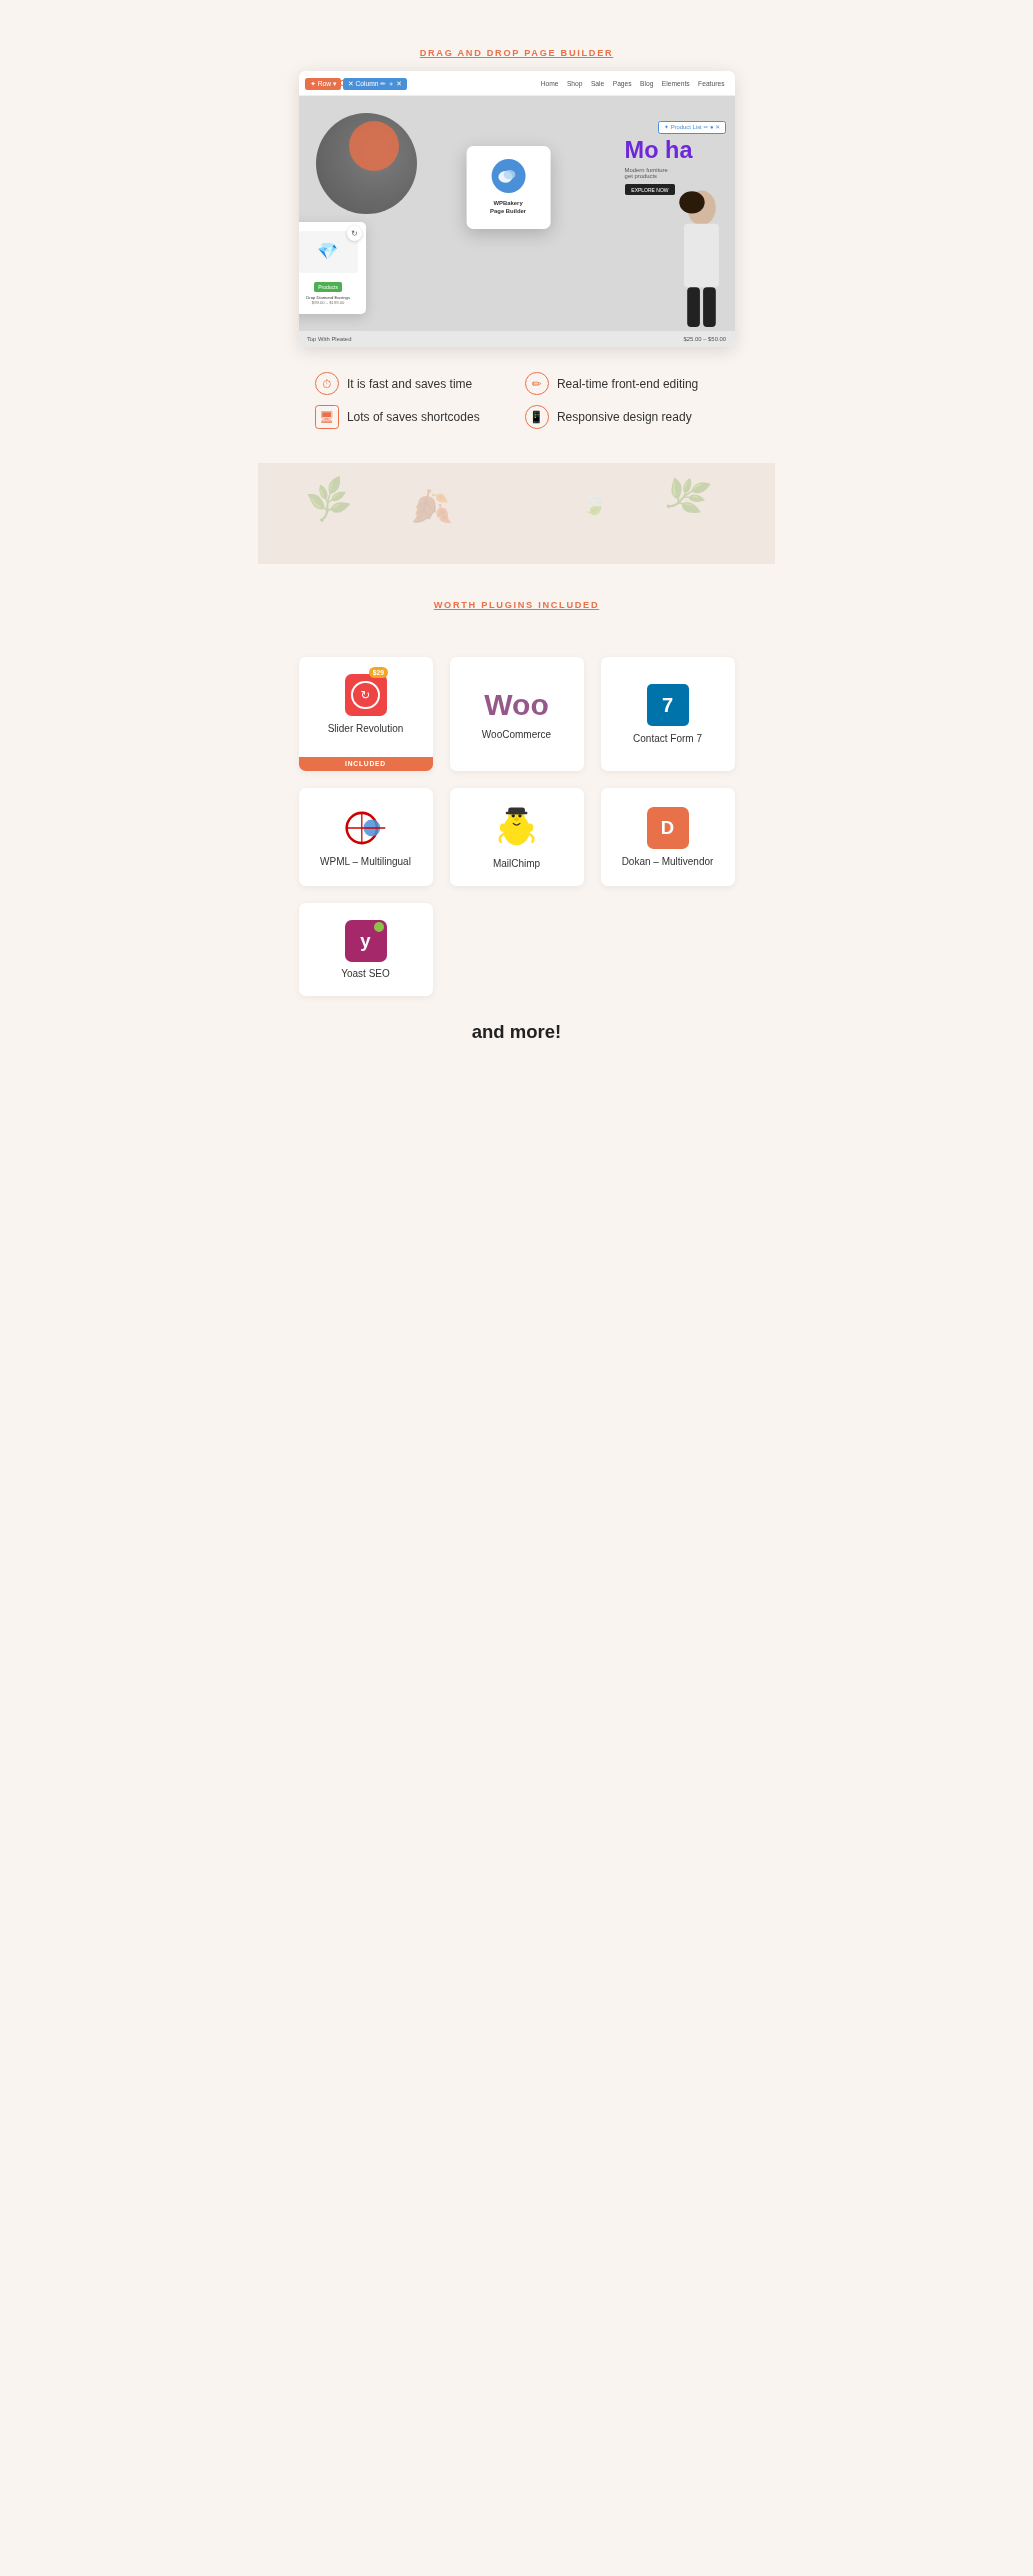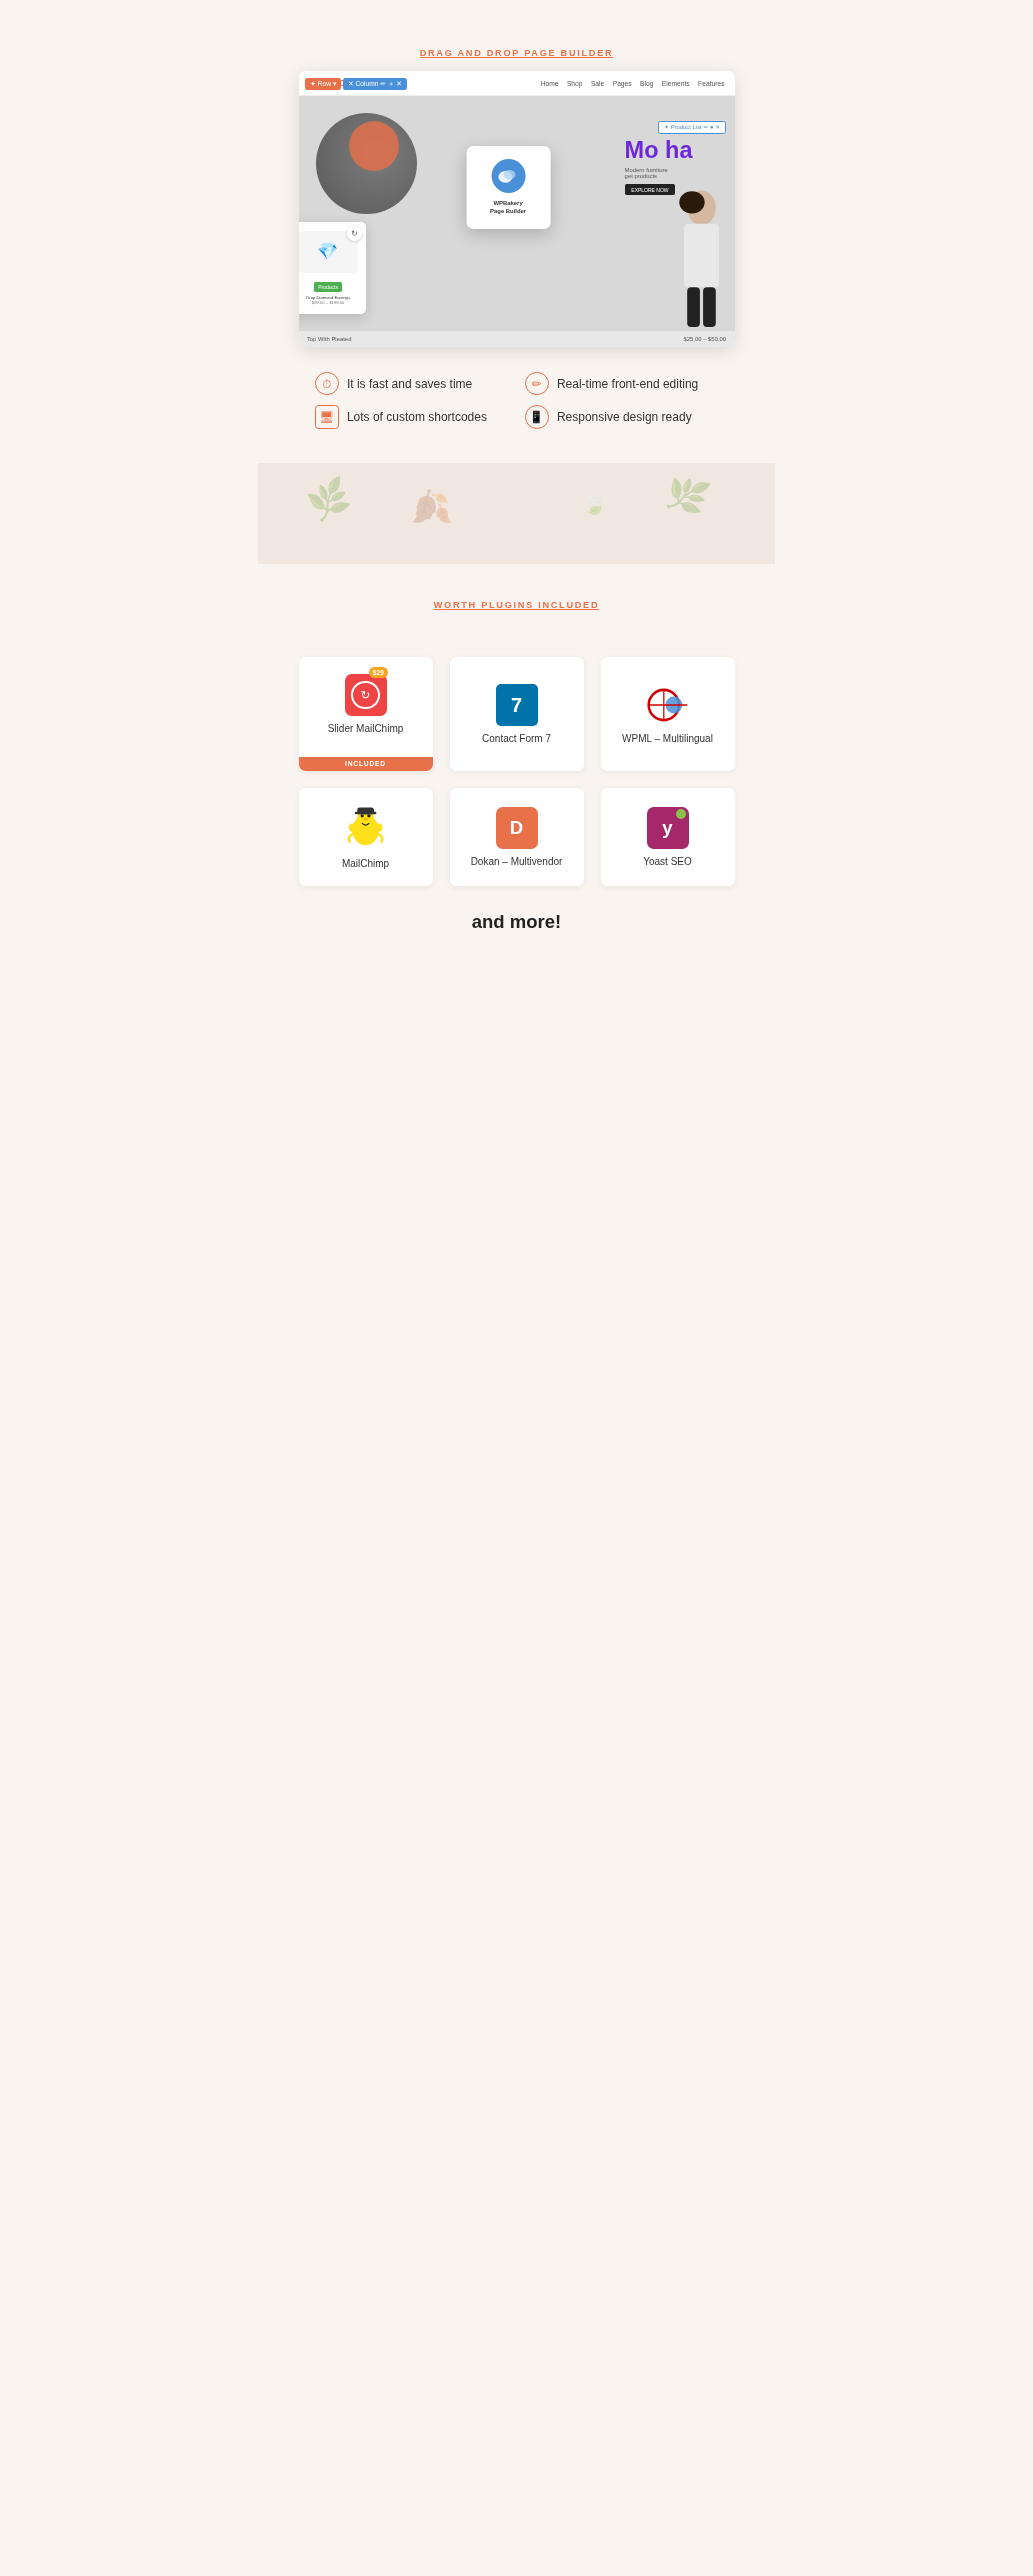--- a/index.html
+++ b/index.html
@@ -607,21 +607,21 @@
     <div class="feature-item">
       <div class="feature-icon">⏱</div>
       <span class="feature-text">It is fast and saves time</span>
     </div>
     <div class="feature-item">
       <div class="feature-icon">✏</div>
       <span class="feature-text">Real-time front-end editing</span>
     </div>
     <div class="feature-item">
       <div class="feature-icon monitor">🖥</div>
-      <span class="feature-text">Lots of custom shortcodes</span>
+      <span class="feature-text">Lots of saves shortcodes</span>
     </div>
     <div class="feature-item">
       <div class="feature-icon">📱</div>
       <span class="feature-text">Responsive design ready</span>
     </div>
   </div>
 </div>
 
 <div class="divider-section">
   <span class="leaf-decoration leaf-left">🌿</span>
@@ -639,23 +639,29 @@
     <div class="plugin-card" style="position:relative;">
       <div class="plugin-logo" style="position:relative;">
         <div class="slider-icon">
           <div class="slider-inner-circle">
             <span class="slider-arrows">↻</span>
           </div>
         </div>
         <div class="price-badge" style="top:-6.7px;right:-1.7px;">$29</div>
       </div>
       <div class="included-badge">INCLUDED</div>
-      <span class="plugin-name" style="margin-bottom: 20px;">Slider MailChimp</span>
-    </div>
-
+      <span class="plugin-name" style="margin-bottom: 20px;">Slider Revolution</span>
+    </div>
+
+    <div class="plugin-card">
+      <div class="plugin-logo">
+        <div class="woo-text">Woo</div>
+      </div>
+      <span class="plugin-name">WooCommerce</span>
+    </div>
 
     <div class="plugin-card">
       <div class="plugin-logo">
         <div class="cf7-icon">7</div>
       </div>
       <span class="plugin-name">Contact Form 7</span>
     </div>
 
     <div class="plugin-card">
       <div class="plugin-logo">

